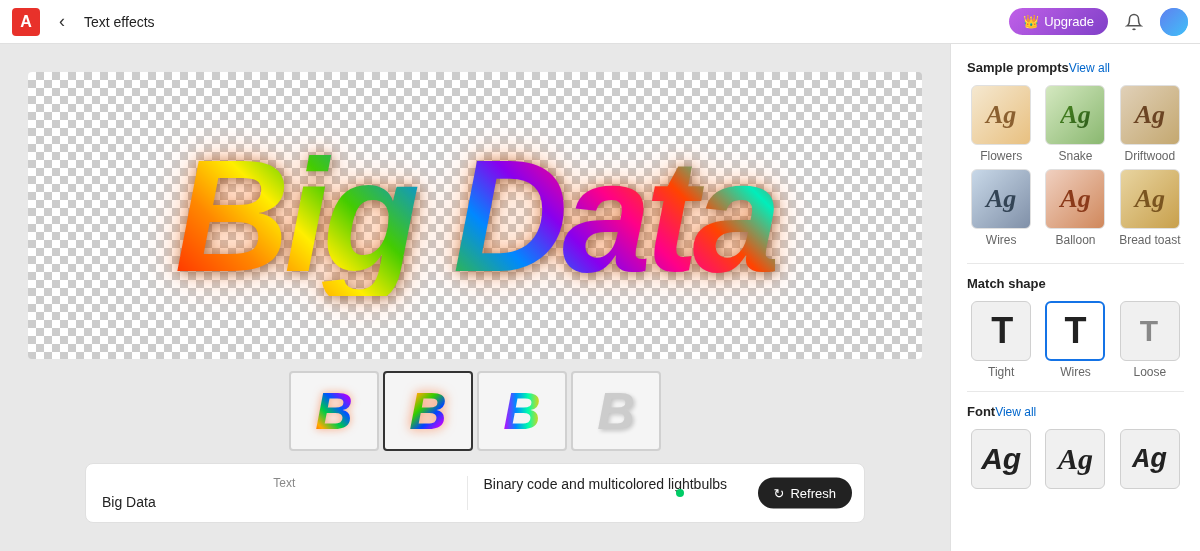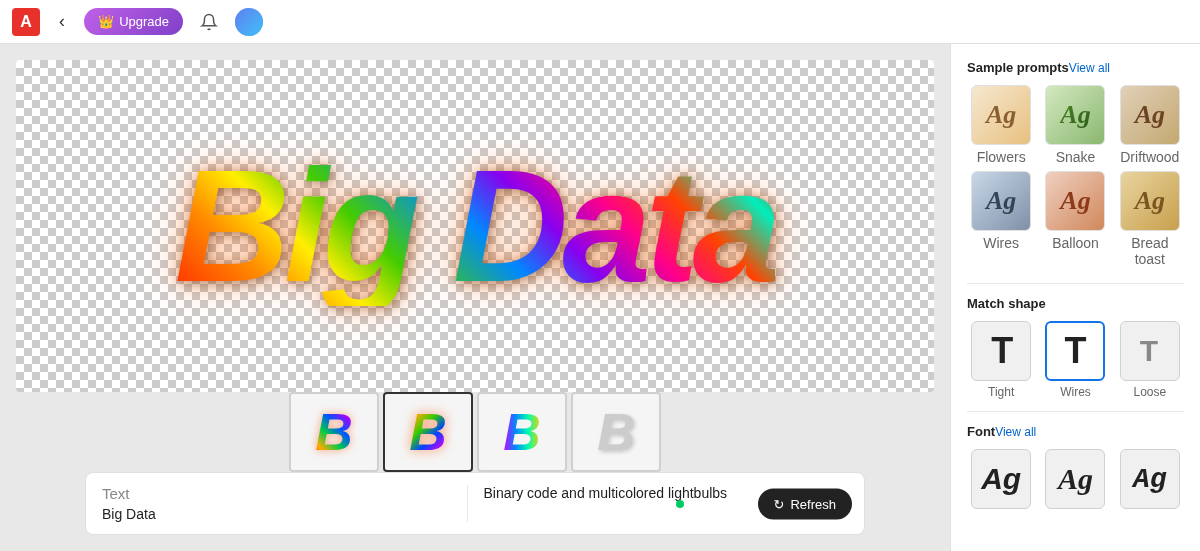--- a/index.html
+++ b/index.html
@@ -56,21 +56,22 @@
       overflow: hidden;
     }
 
     
     .canvas-area {
       flex: 1;
       background: #e8e8e8;
       display: flex;
       flex-direction: column;
       align-items: center;
-      padding: 16px;
+      padding: 28px;
+      gap: 12px;
       overflow: hidden;
     }
 
     .main-preview {
       flex: 1;
       width: 100%;
       background-image: linear-gradient(45deg, #ccc 25%, transparent 25%),
                         linear-gradient(-45deg, #ccc 25%, transparent 25%),
                         linear-gradient(45deg, transparent 75%, #ccc 75%),
                         linear-gradient(-45deg, transparent 75%, #ccc 75%);
@@ -161,21 +162,21 @@
       position: relative;
     }
     .input-section {
       flex: 1;
     }
     .input-section + .input-section {
       border-left: 1px solid #e8e8e8;
       padding-left: 16px;
     }
     .input-label {
-      font-size: 15px; color: #888; margin-bottom: 4px;
+      font-size: 12px; color: #888; margin-bottom: 4px; text-align: center;
     }
     .input-value {
       font-size: 14px; color: #222;
     }
     .input-dot {
       position: absolute;
       right: 180px; top: 50%;
       transform: translateY(-50%);
       width: 8px; height: 8px;
       background: #00cc66;
@@ -231,21 +232,21 @@
     }
     .sample-thumb {
       width: 60px; height: 60px;
       background: #f0ece4;
       border-radius: 6px;
       display: flex; align-items: center; justify-content: center;
       font-size: 28px; font-weight: 900;
       border: 1px solid #e0e0e0;
     }
     .sample-label {
-      font-size: 14px; color: #666; text-align: center;
+      font-size: 12px; color: #666; text-align: right;
     }
 
     
     .st-flowers { background: linear-gradient(135deg, #f5e8d0, #e8c080); }
     .st-snake { background: linear-gradient(135deg, #d4e8c0, #8ab870); }
     .st-driftwood { background: linear-gradient(135deg, #e0d0b8, #c4a870); }
     .st-wires { background: linear-gradient(135deg, #c8d8e8, #8090a8); }
     .st-balloon { background: linear-gradient(135deg, #f0d0c0, #d0885c); }
     .st-breadtoast { background: linear-gradient(135deg, #e8d4a0, #c8a04c); }
 
@@ -313,20 +314,21 @@
 </head>
 <body>
 
 <div class="topbar">
   <div class="topbar-logo">
     <span>A</span>
   </div>
   <div class="topbar-back">
     <span>‹</span>
   </div>
+  <span class="topbar-title">Text effects</span>
   <div class="topbar-right">
     <button class="upgrade-btn">
       <span>👑</span>
       <span>Upgrade</span>
     </button>
     <div class="bell-icon">
       <svg width="18" height="18" viewBox="0 0 24 24" fill="none" stroke="#555" stroke-width="2">
           <path d="M18 8A6 6 0 0 0 6 8c0 7-3 9-3 9h18s-3-2-3-9"></path>
           <path d="M13.73 21a2 2 0 0 1-3.46 0"></path>
         </svg>

